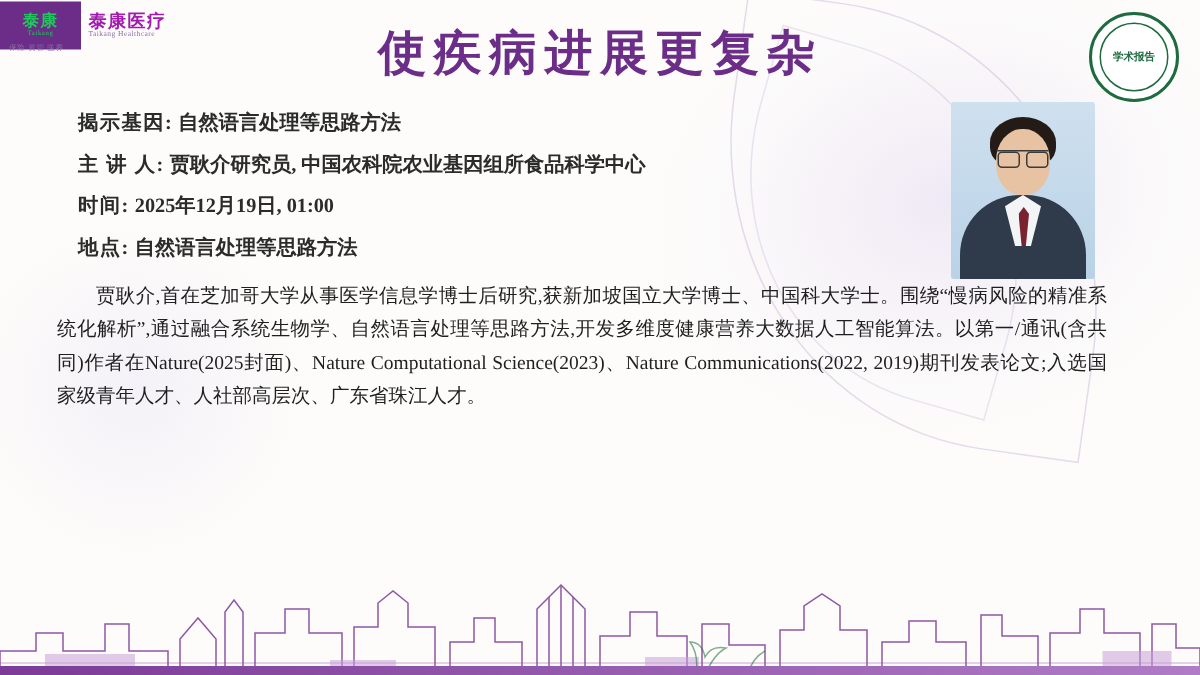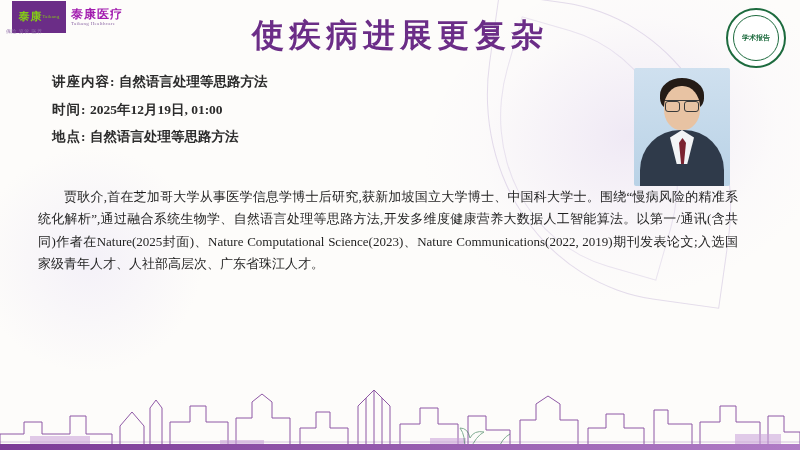--- a/index.html
+++ b/index.html
@@ -73,27 +73,27 @@
     width: 800px;
     height: 34px;
     display: flex;
     align-items: center;
     pointer-events: none;
   }
   .brandbox {
     width: 54px;
     height: 32px;
     background: #6b2d87;
-    color: #84cc16;
+    color: #22c55e;
     display: flex;
-    flex-direction: row;
+    flex-direction: column;
     align-items: center;
     justify-content: center;
     line-height: 1.05;
-    margin-left: 12px;
+    margin-left: 0;
   }
   .brandbox .cn {
     font-size: 11px;
     font-weight: bold;
     letter-spacing: 1px;
   }
   .brandbox .en {
     font-size: 4.5px;
     letter-spacing: .4px;
   }
@@ -307,22 +307,26 @@
     <div class="inner">
       <span>学术</span>
       <span>报告</span>
     </div>
   </div>
 
   <div class="title">使疾病进展更复杂</div>
 
   <div class="info">
     <div class="info-row">
-      <span class="lbl">讲座内容:</span>
+      <span class="lbl">揭示基因:</span>
       <span>自然语言处理等思路方法</span>
+    </div>
+    <div class="info-row">
+      <span class="lbl">主 讲 人:</span>
+      <span>贾耿介研究员, 中国农科院农业基因组所食品科学中心</span>
     </div>
     <div class="info-row">
       <span class="lbl">时间:</span>
       <span>2025年12月19日, 01:00</span>
     </div>
     <div class="info-row">
       <span class="lbl">地点:</span>
       <span>自然语言处理等思路方法</span>
     </div>
   </div>

